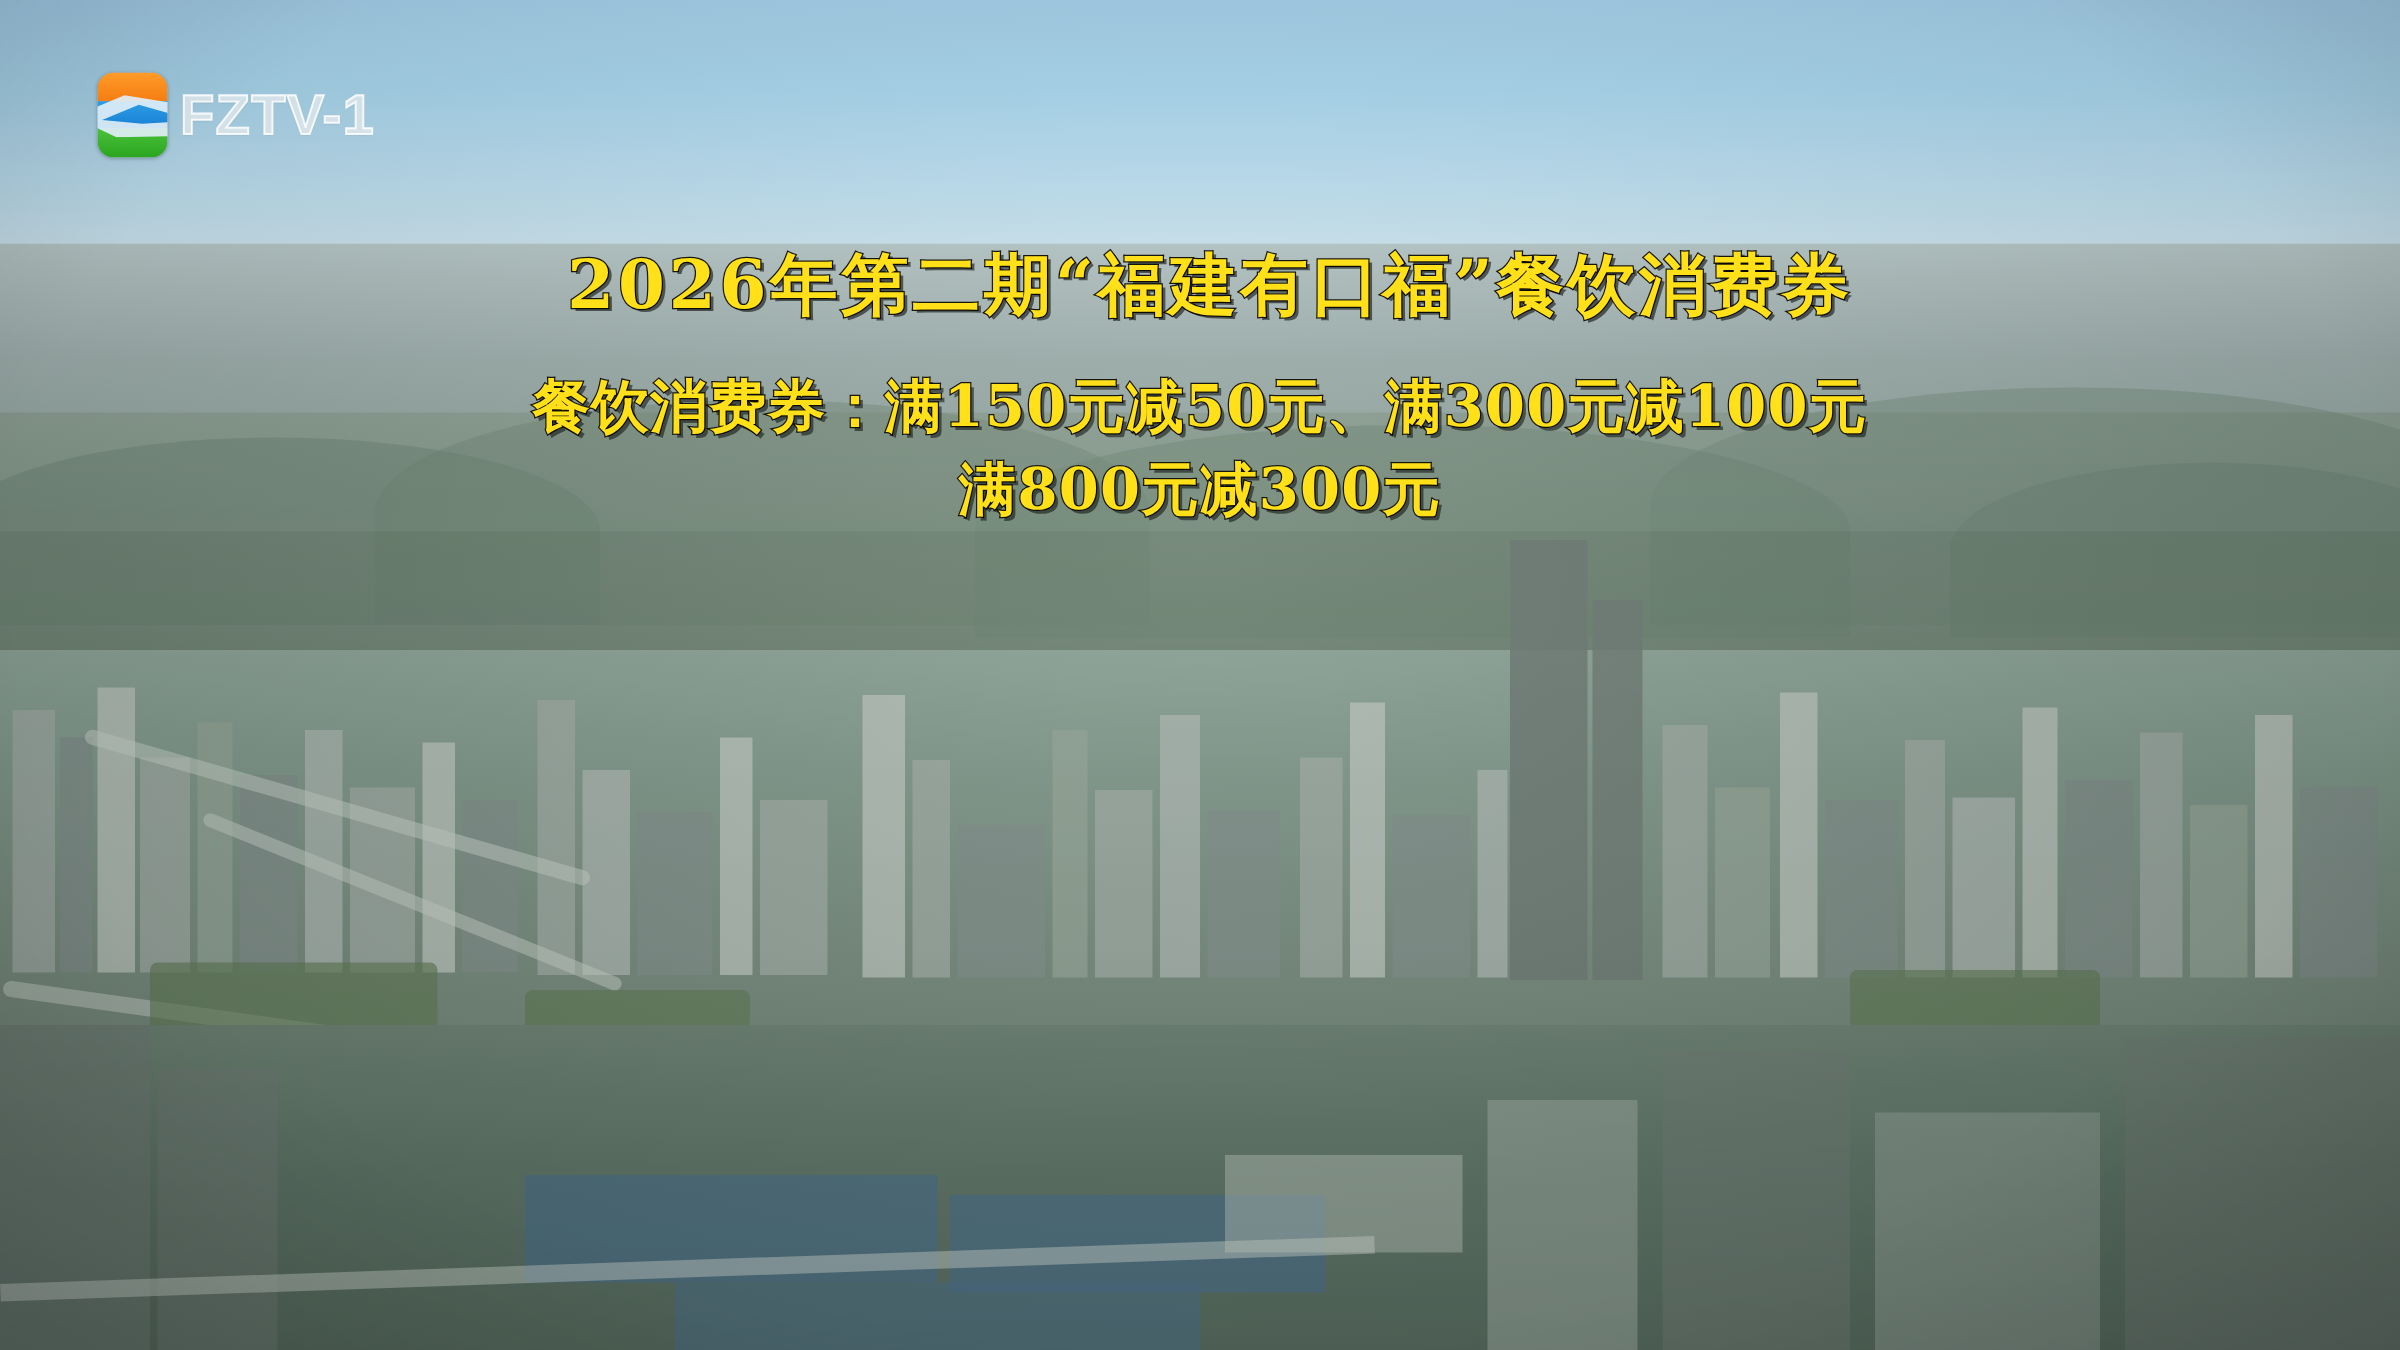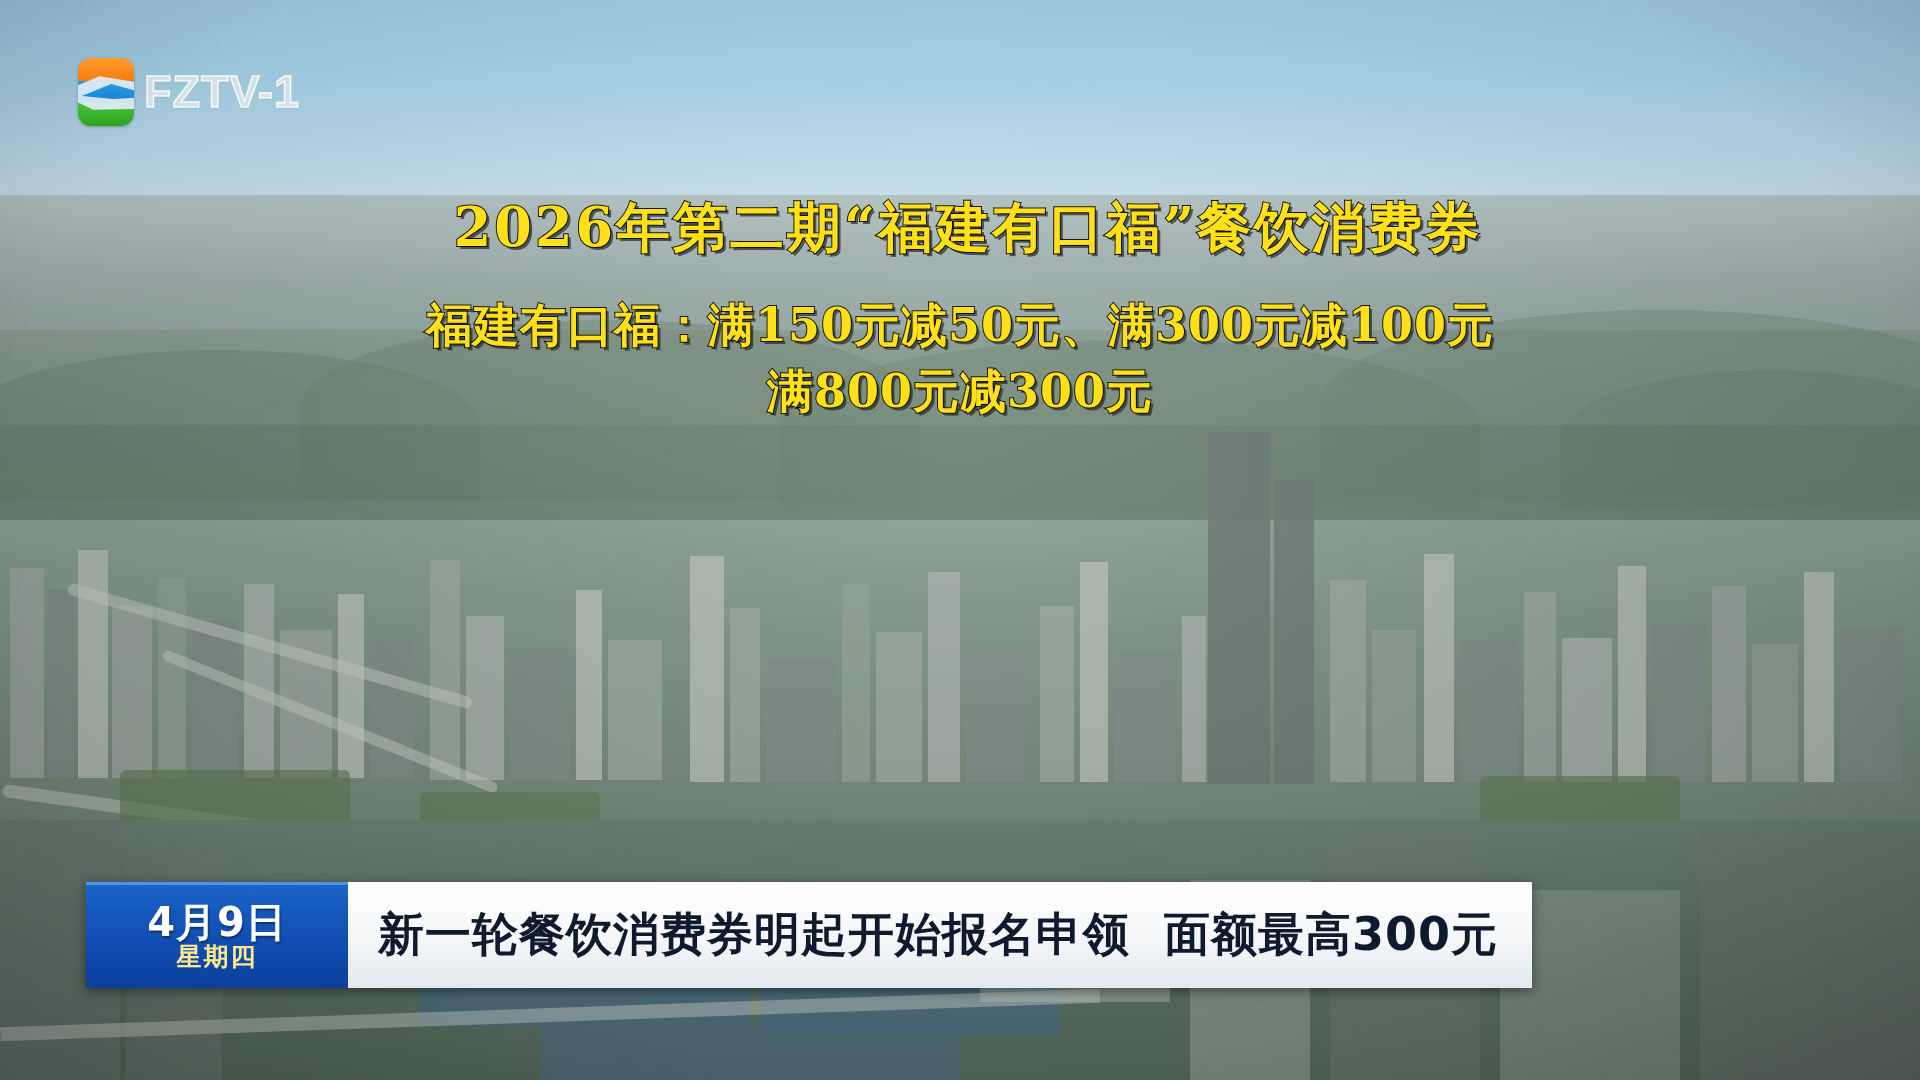--- a/index.html
+++ b/index.html
@@ -176,27 +176,18 @@
       <div class="lm-o"></div>
         <div class="lm-b"></div>
         <div class="lm-g"></div>
       <div class="lm-s"></div>
     </div>
     <div class="logo-txt">FZTV-1</div>
   </div>
 
   <div class="promo">
     <div class="promo-title">2026年第二期“福建有口福”餐饮消费券</div>
-    <div class="promo-line">福建有口福：满150元减50元、满300元减100元</div>
+    <div class="promo-line">餐饮消费券：满150元减50元、满300元减100元</div>
     <div class="promo-line">满800元减300元</div>
   </div>
 
-  <div class="lower">
-    <div class="date-box">
-      <div class="date-day">4月9日</div>
-      <div class="date-week">星期四</div>
-    </div>
-    <div class="headline-box">
-      <div class="headline-txt">新一轮餐饮消费券明起开始报名申领  面额最高300元</div>
-    </div>
-  </div>
 
 </div>
 
 </body></html>

